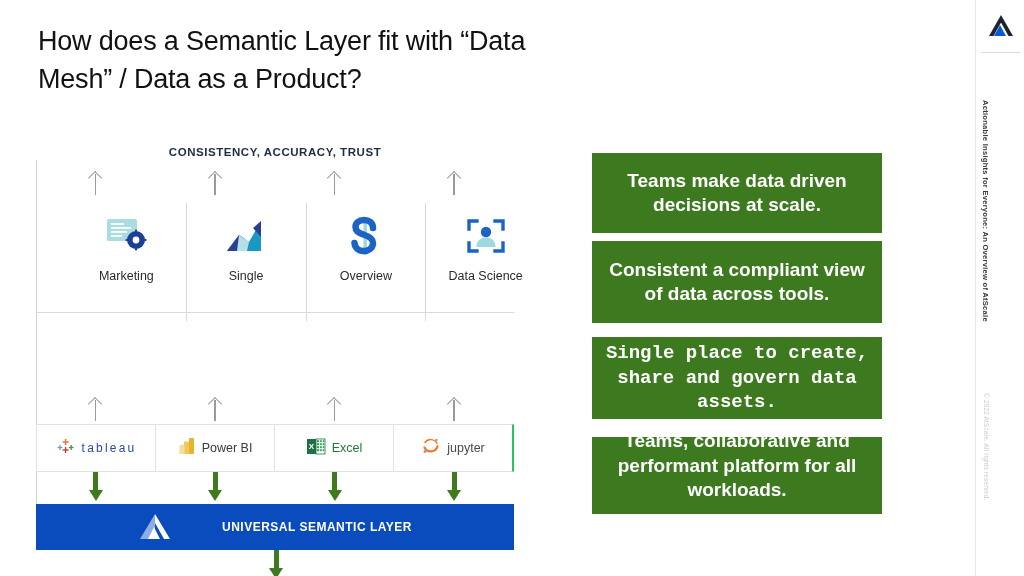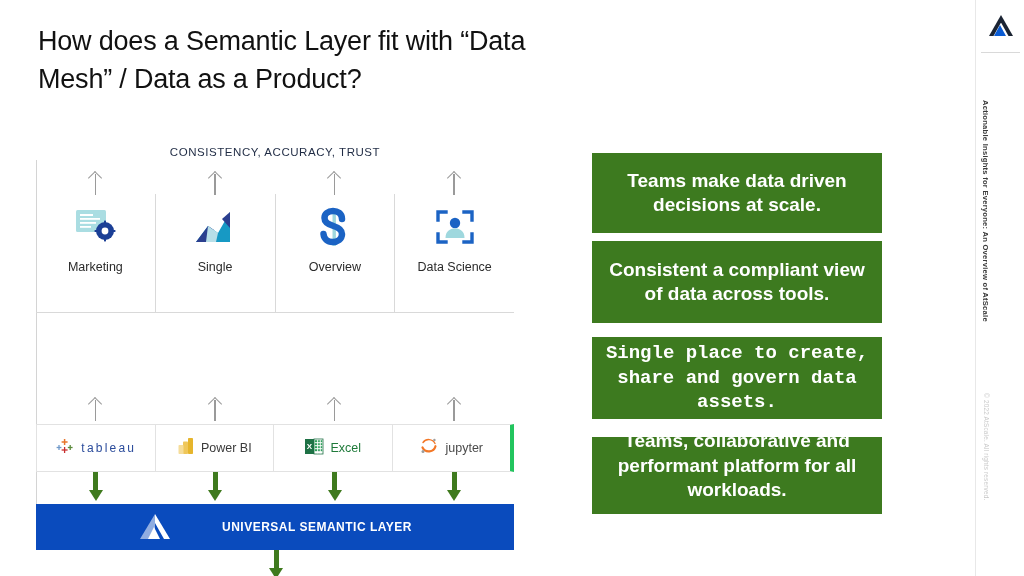--- a/index.html
+++ b/index.html
@@ -48,21 +48,21 @@
     background: #d4d4d4;
   }
 
   #consistency-header {
     position: absolute;
     left: 0;
     top: 10px;
     width: 478px;
     text-align: center;
     font-size: 11.5px;
-    font-weight: 400;
+    font-weight: 700;
     letter-spacing: 0.55px;
     color: #1f2b44;
   }
 
   
   .col-grid {
     position: absolute;
     left: 0px;
     width: 478px;
     display: flex;
@@ -98,22 +98,23 @@
     top: 2px;
     width: 9px;
     height: 9px;
     border-left: 1.4px solid #9a9a9a;
     border-top: 1.4px solid #9a9a9a;
     transform: rotate(45deg);
   }
 
   
   #dept-row {
-    top: 58px;
+    top: 67px;
     height: 118px;
+    padding-left: 31px;
   }
   .dept-cell {
     border-right: 1px solid #d9d9d9;
     justify-content: flex-start;
     padding-top: 8px;
     height: 118px;
     box-sizing: border-box;
   }
   .dept-cell:last-child { border-right: none; }
   .dept-icon {
@@ -143,21 +144,21 @@
     height: 48px;
   }
   .tool-cell {
     border: 1px solid #e2e2e2;
     border-right: none;
     height: 48px;
     box-sizing: border-box;
     justify-content: center;
     background: #ffffff;
   }
-  .tool-cell:last-child { border-right: 4px solid #22c55e; }
+  .tool-cell:last-child { border-right: 2px solid #22c55e; }
   .tool-inner {
     display: flex;
     align-items: center;
     gap: 6px;
   }
   .tool-label {
     font-size: 12.5px;
     color: #3a3a3a;
   }
   .tool-label.excel { color: #1f7a3a; }

